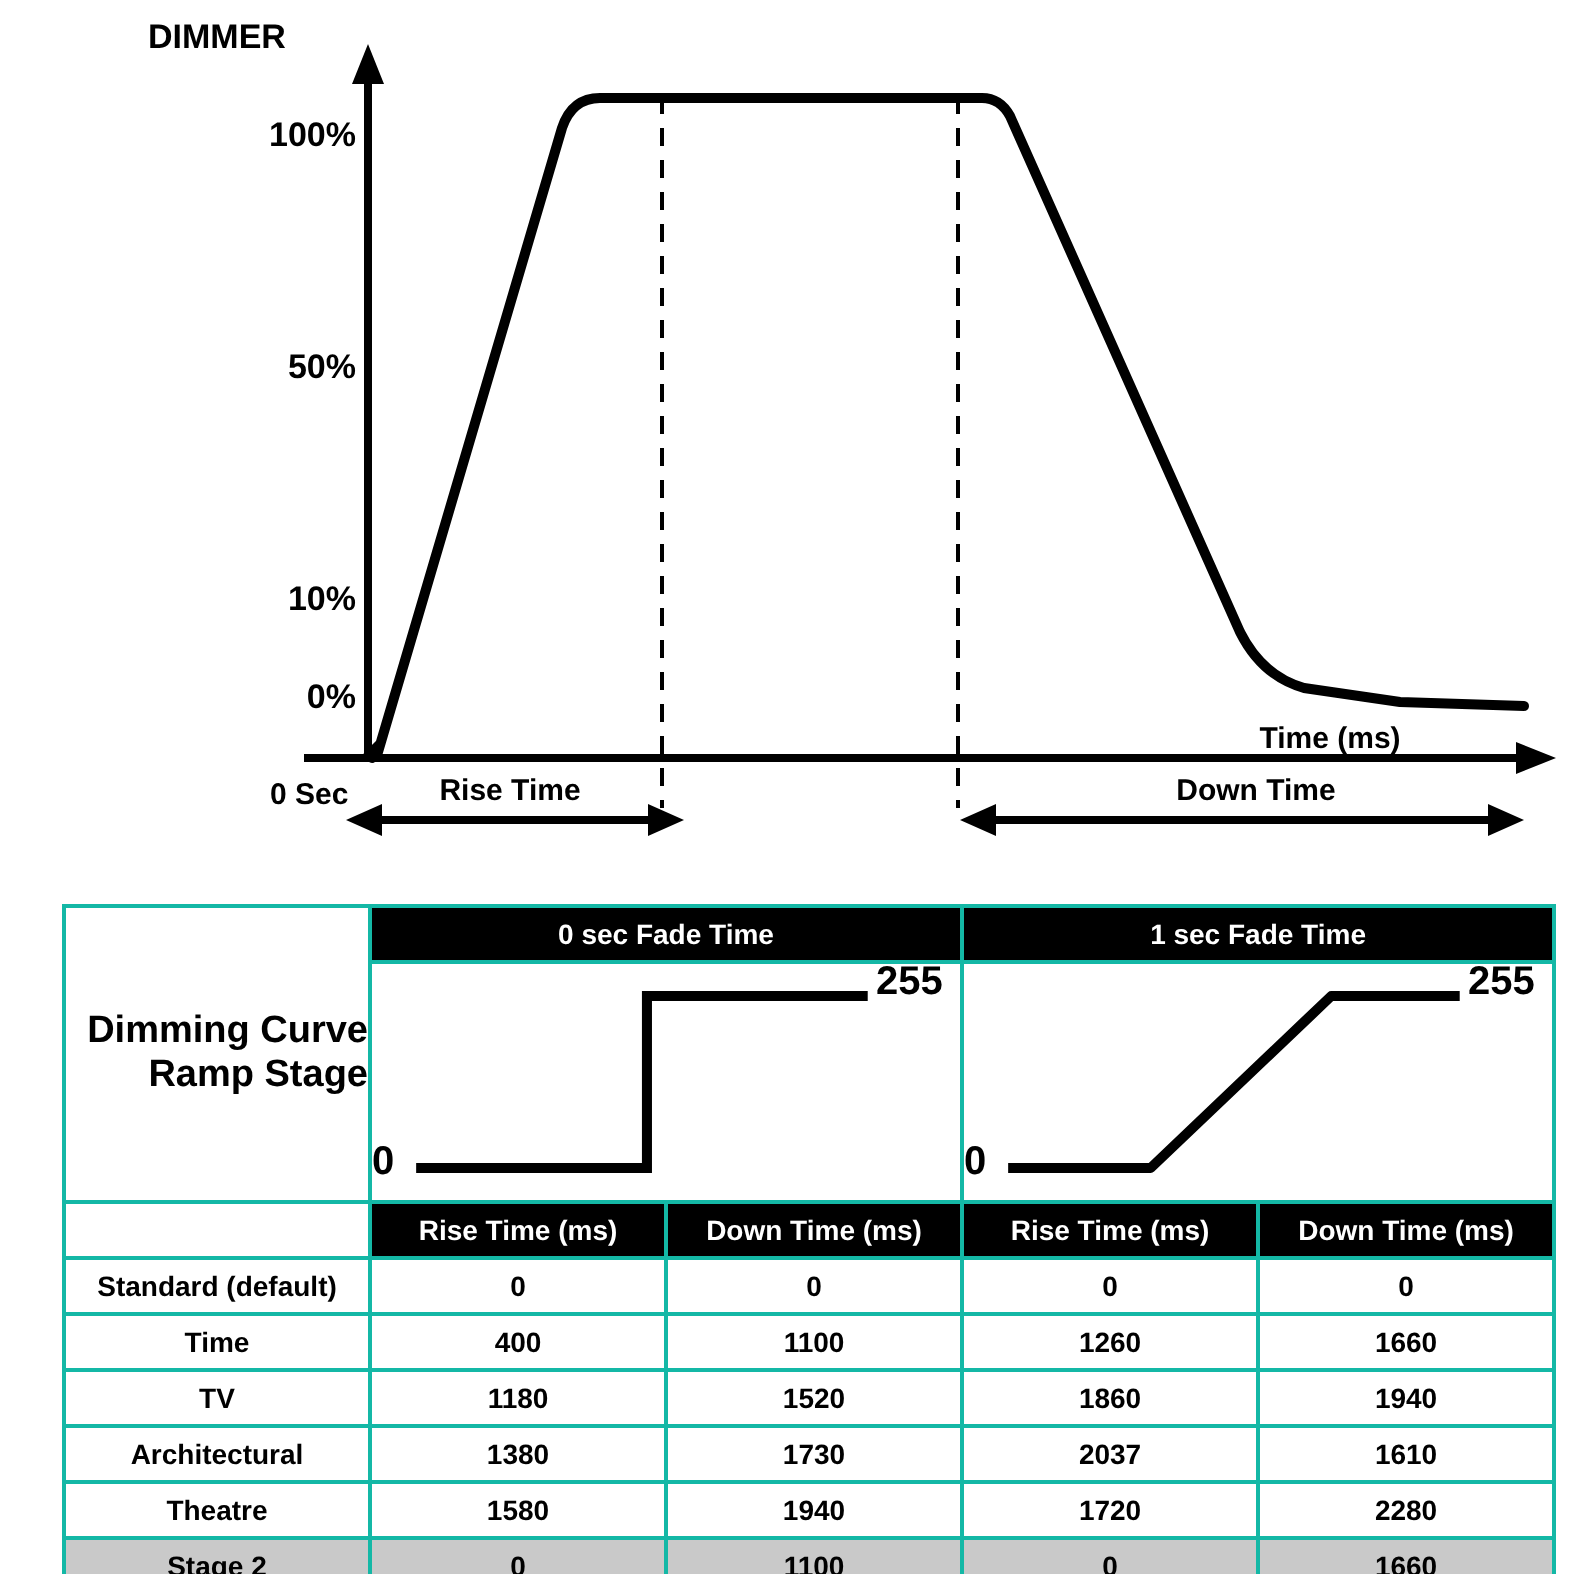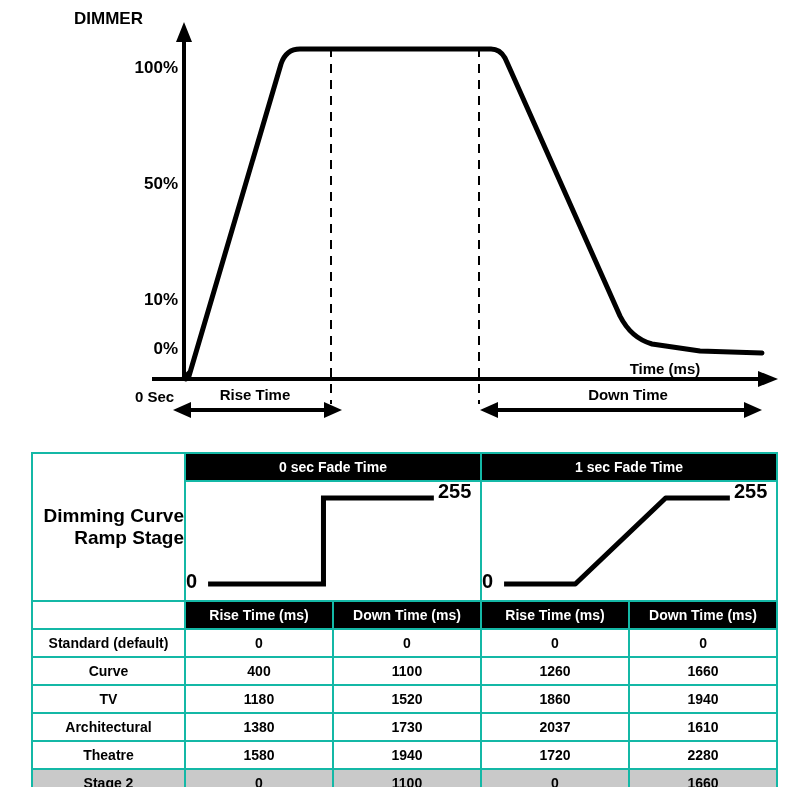--- a/index.html
+++ b/index.html
@@ -191,21 +191,21 @@
     </tr>
 
     <tr>
       <td class="row-label">Standard (default)</td>
       <td class="data-cell">0</td>
       <td class="data-cell">0</td>
       <td class="data-cell">0</td>
       <td class="data-cell">0</td>
     </tr>
     <tr>
-      <td class="row-label">Curve</td>
+      <td class="row-label">Time</td>
       <td class="data-cell">400</td>
       <td class="data-cell">1100</td>
       <td class="data-cell">1260</td>
       <td class="data-cell">1660</td>
     </tr>
     <tr>
       <td class="row-label">TV</td>
       <td class="data-cell">1180</td>
       <td class="data-cell">1520</td>
       <td class="data-cell">1860</td>

